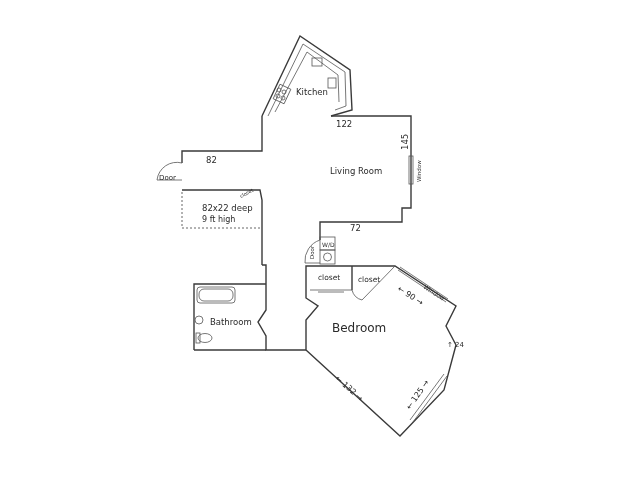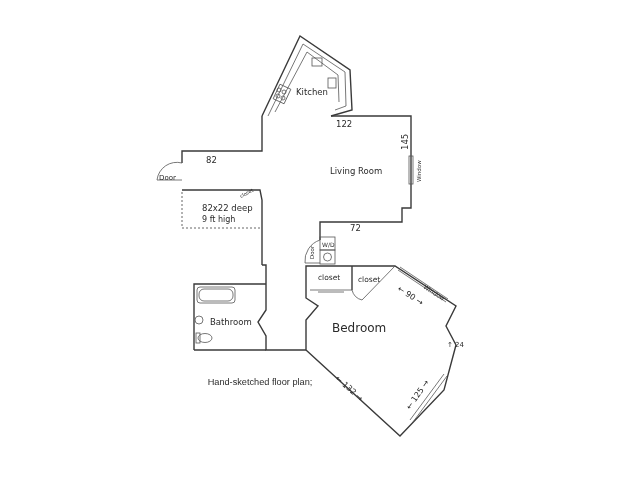--- a/index.html
+++ b/index.html
@@ -93,14 +93,13 @@
     <rect x="197" y="287" width="38" height="16" rx="3" class="thin"></rect>
     <rect x="199" y="289" width="34" height="12" rx="5" class="thin"></rect>
     <circle cx="199" cy="320" r="4" class="thin"></circle>
     <ellipse cx="205" cy="338" rx="7" ry="4.5" class="thin"></ellipse>
     <rect x="196" y="333" width="4" height="10" class="thin"></rect>
     <text class="lbl" x="210" y="325" font-size="8.5">Bathroom</text>
   </g>
 </svg>
 
 <div class="caption">
-  <div>Hand-sketched floor plan;</div>
 </div>
 
 </body></html>

